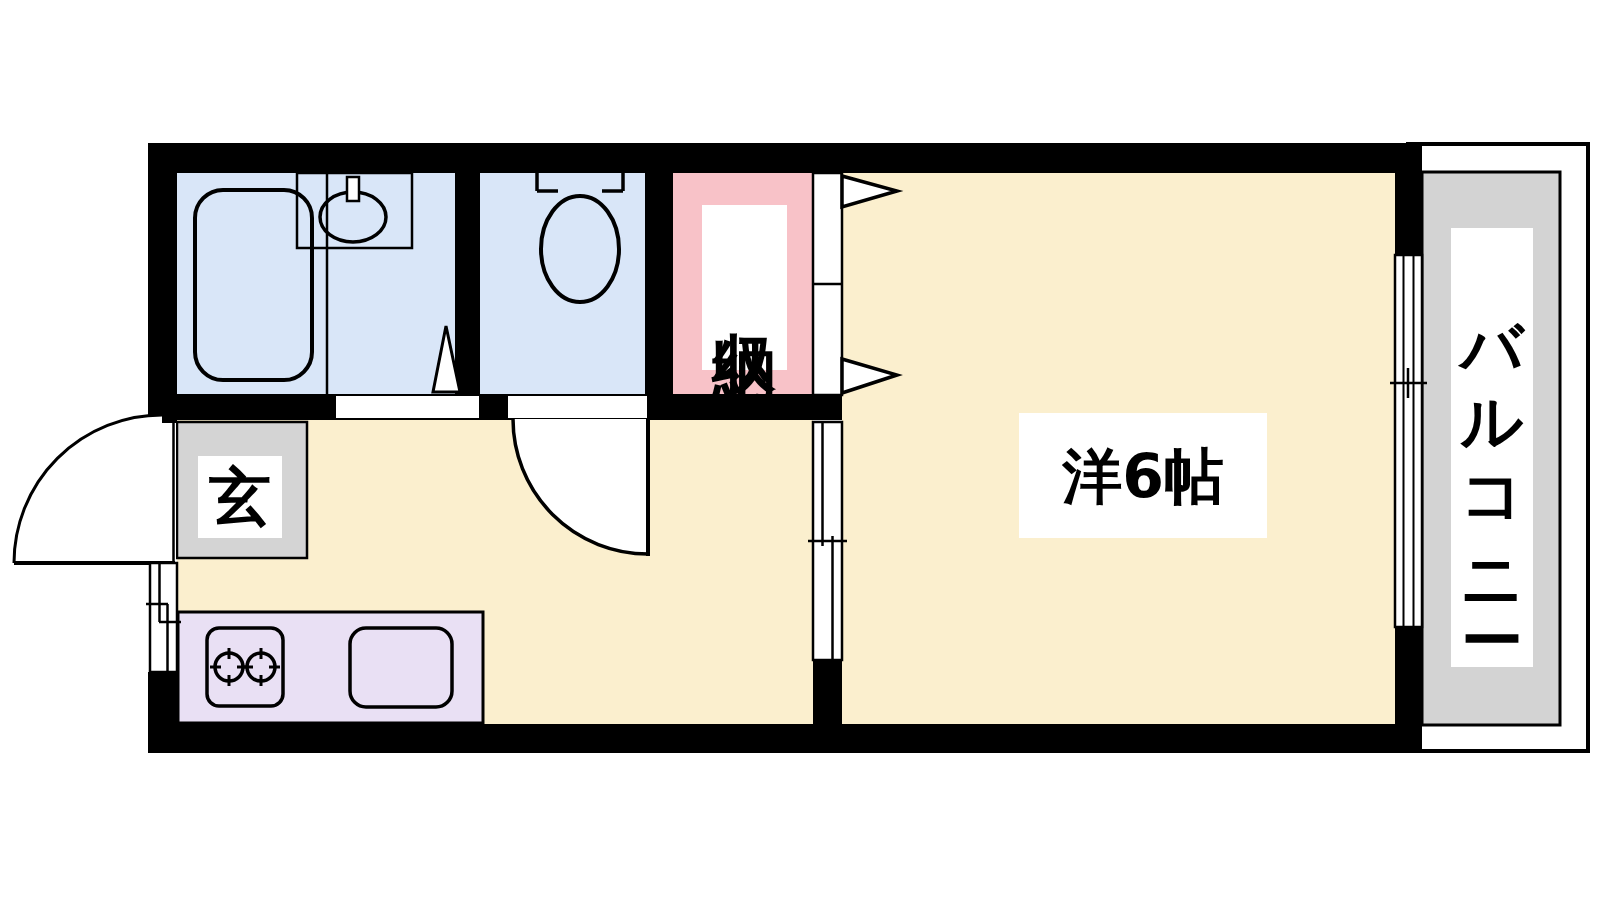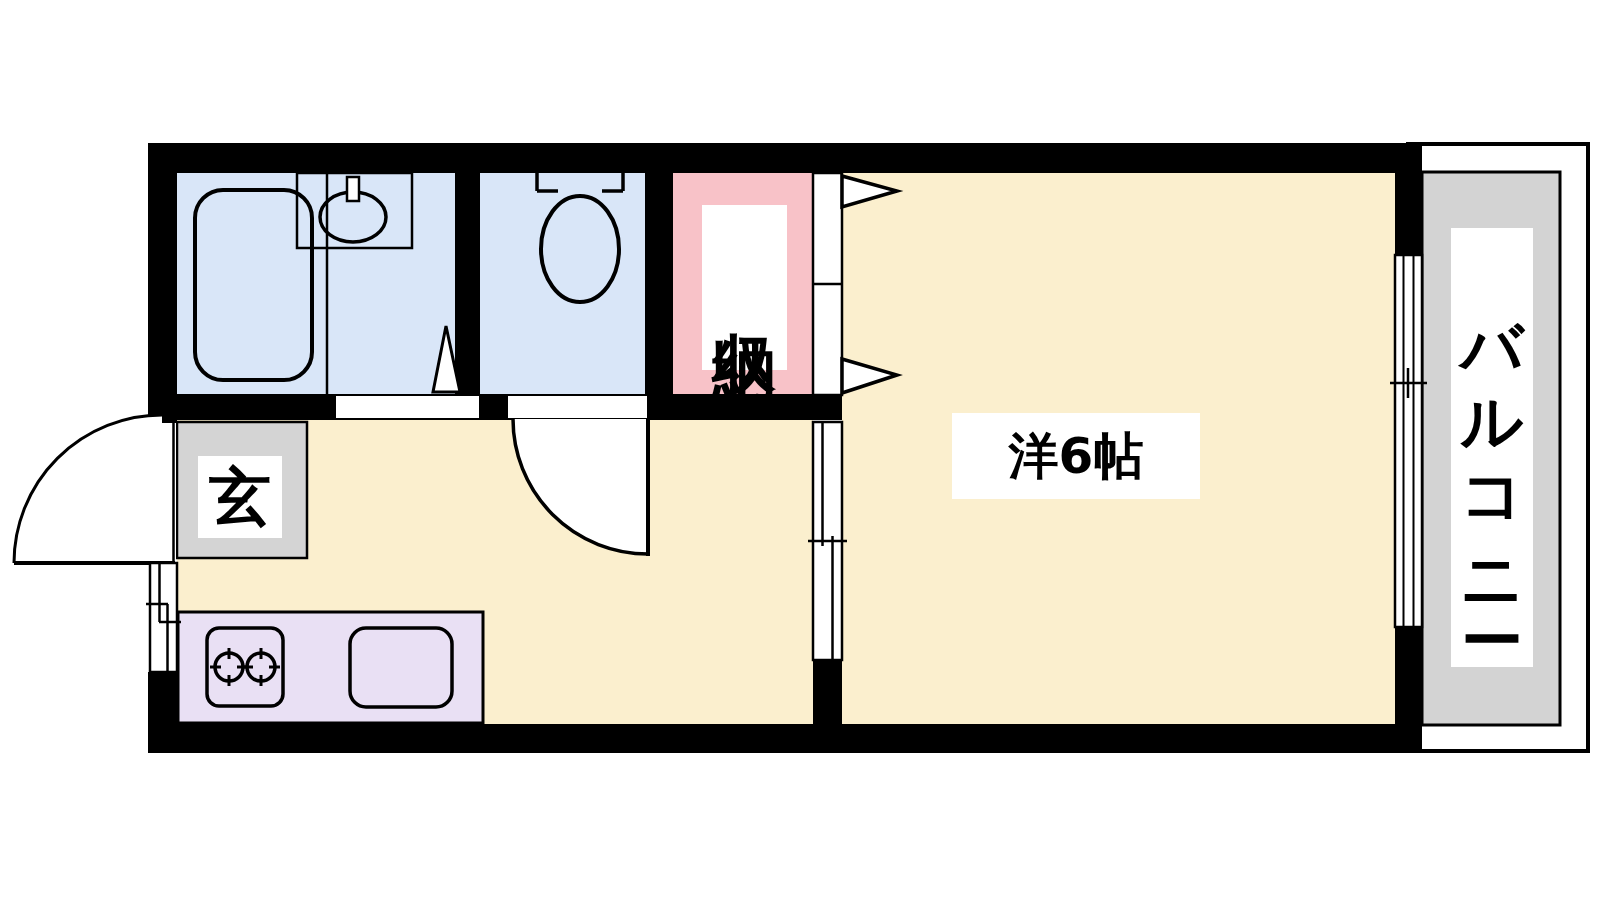--- a/index.html
+++ b/index.html
@@ -5,21 +5,21 @@
   html,body{margin:0;padding:0;background:#fff;}
   .stage{position:relative;width:1600px;height:900px;background:#fff;overflow:hidden;
          font-family:"DejaVu Sans","Liberation Sans",sans-serif;}
   .stage svg{position:absolute;left:0;top:0;}
   .lbl{position:absolute;background:#fff;color:#000;font-weight:700;
        display:flex;align-items:center;justify-content:center;line-height:1;
        font-family:"DejaVu Sans","Liberation Sans",sans-serif;}
   .lbl.vert{writing-mode:vertical-rl;text-orientation:mixed;}
   #lbl-entrance{left:198px;top:456px;width:84px;height:82px;font-size:62px;}
   #lbl-storage{left:702px;top:205px;width:85px;height:165px;font-size:64px;letter-spacing:8px;}
-  #lbl-room{left:952px;top:413px;width:248px;height:86px;font-size:50px;}
+  #lbl-room{left:1019px;top:413px;width:248px;height:125px;font-size:60px;}
   #lbl-balcony{left:1451px;top:228px;width:82px;height:439px;font-size:62px;letter-spacing:12px;}
 </style>
 </head>
 <body>
 
 <div class="stage">
 
 <svg width="1600" height="900" viewBox="0 0 1600 900" xmlns="http://www.w3.org/2000/svg">
 
   <g>

